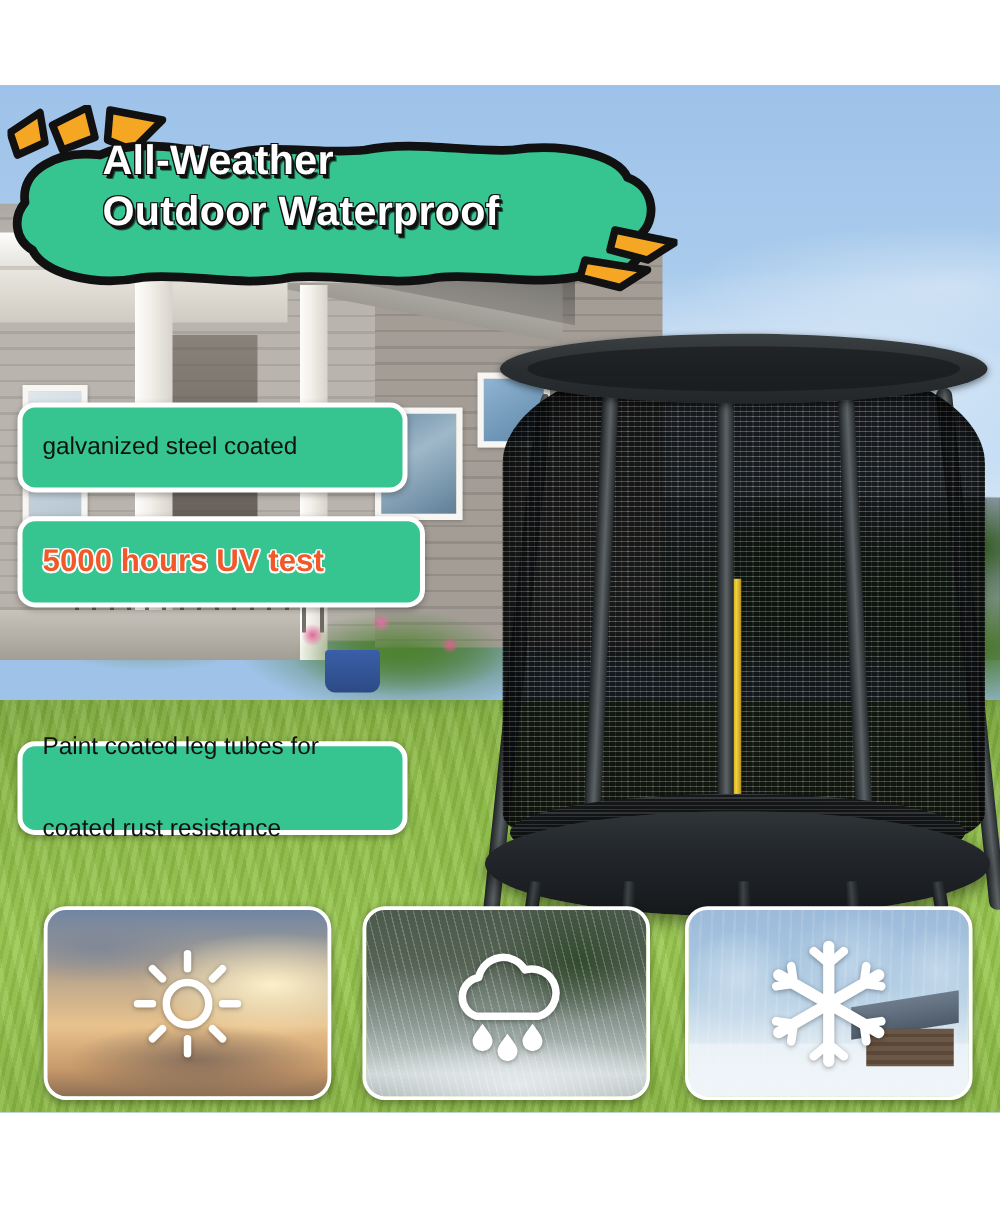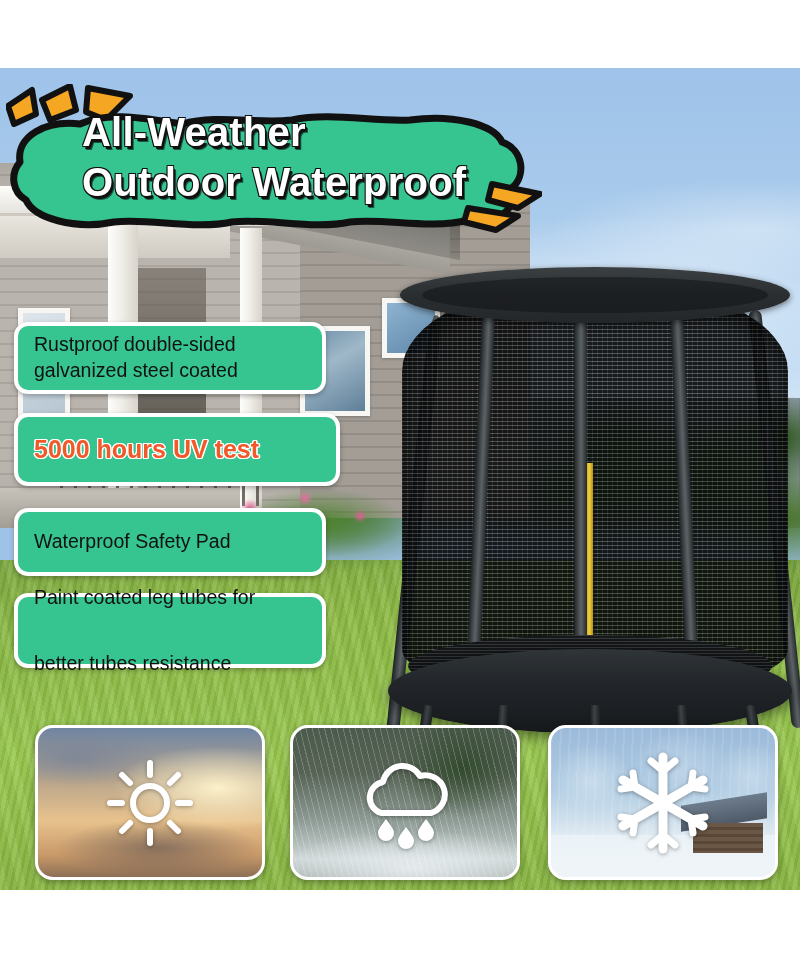--- a/index.html
+++ b/index.html
@@ -240,21 +240,21 @@
     position:absolute; left:186px; top:496px; width:92px; height:34px;
     background: linear-gradient(to bottom, #3b4043 0 8px, rgba(0,0,0,0) 8px 26px, #2c3134 26px 34px);
     border-left:7px solid #2a2e31; border-right:7px solid #2a2e31;
   }
 
   
   #banner { position:absolute; left:6px; top:84px; width:536px; height:150px; }
   #banner svg { display:block; width:100%; height:100%; }
   .banner-text {
     position:absolute; left:76px; top:24px; width:440px;
-    font-size: 40px; font-weight: bold; line-height: 1.24;
+    font-size: 33px; font-weight: bold; line-height: 1.24;
     color: #ffffff;
     letter-spacing: .2px;
     text-shadow:
       2px 3px 0 #111, -1px -1px 0 #111, 1px -1px 0 #111,
       -1px 1px 0 #111, 3px 4px 0 rgba(0,0,0,.55);
   }
 
   
   .feat {
     position:absolute;
@@ -415,32 +415,28 @@
         <path d="M462,124 L512,132 L490,146 L458,138 Z" fill="#f5a623" stroke="#111" stroke-width="6" stroke-linejoin="round"></path>
       </g>
     </svg>
     <div class="banner-text">
       <div>All-Weather</div>
       <div>Outdoor Waterproof</div>
     </div>
   </div>
 
   <div class="feat" id="feat0">
-    <div class="line">Rustproof double-sided</div>
     <div class="line">galvanized steel coated</div>
   </div>
   <div class="feat" id="feat1">
     <div class="line hl">5000 hours UV test</div>
   </div>
-  <div class="feat" id="feat2">
-    <div class="line">Waterproof Safety Pad</div>
-  </div>
   <div class="feat" id="feat3">
     <div class="line">Paint coated leg tubes for</div>
-    <div class="line">better tubes resistance</div>
+    <div class="line">coated rust resistance</div>
   </div>
 
   <div class="wcard" id="wcard0">
     <svg class="wicon" width="92" height="92" viewBox="0 0 92 92">
       <circle cx="46" cy="46" r="17" fill="none" stroke="#ffffff" stroke-width="6"></circle>
       <g stroke="#ffffff" stroke-width="6" stroke-linecap="round">
         <line x1="46" y1="6" x2="46" y2="18"></line>
         <line x1="46" y1="74" x2="46" y2="86"></line>
         <line x1="6" y1="46" x2="18" y2="46"></line>
         <line x1="74" y1="46" x2="86" y2="46"></line>

